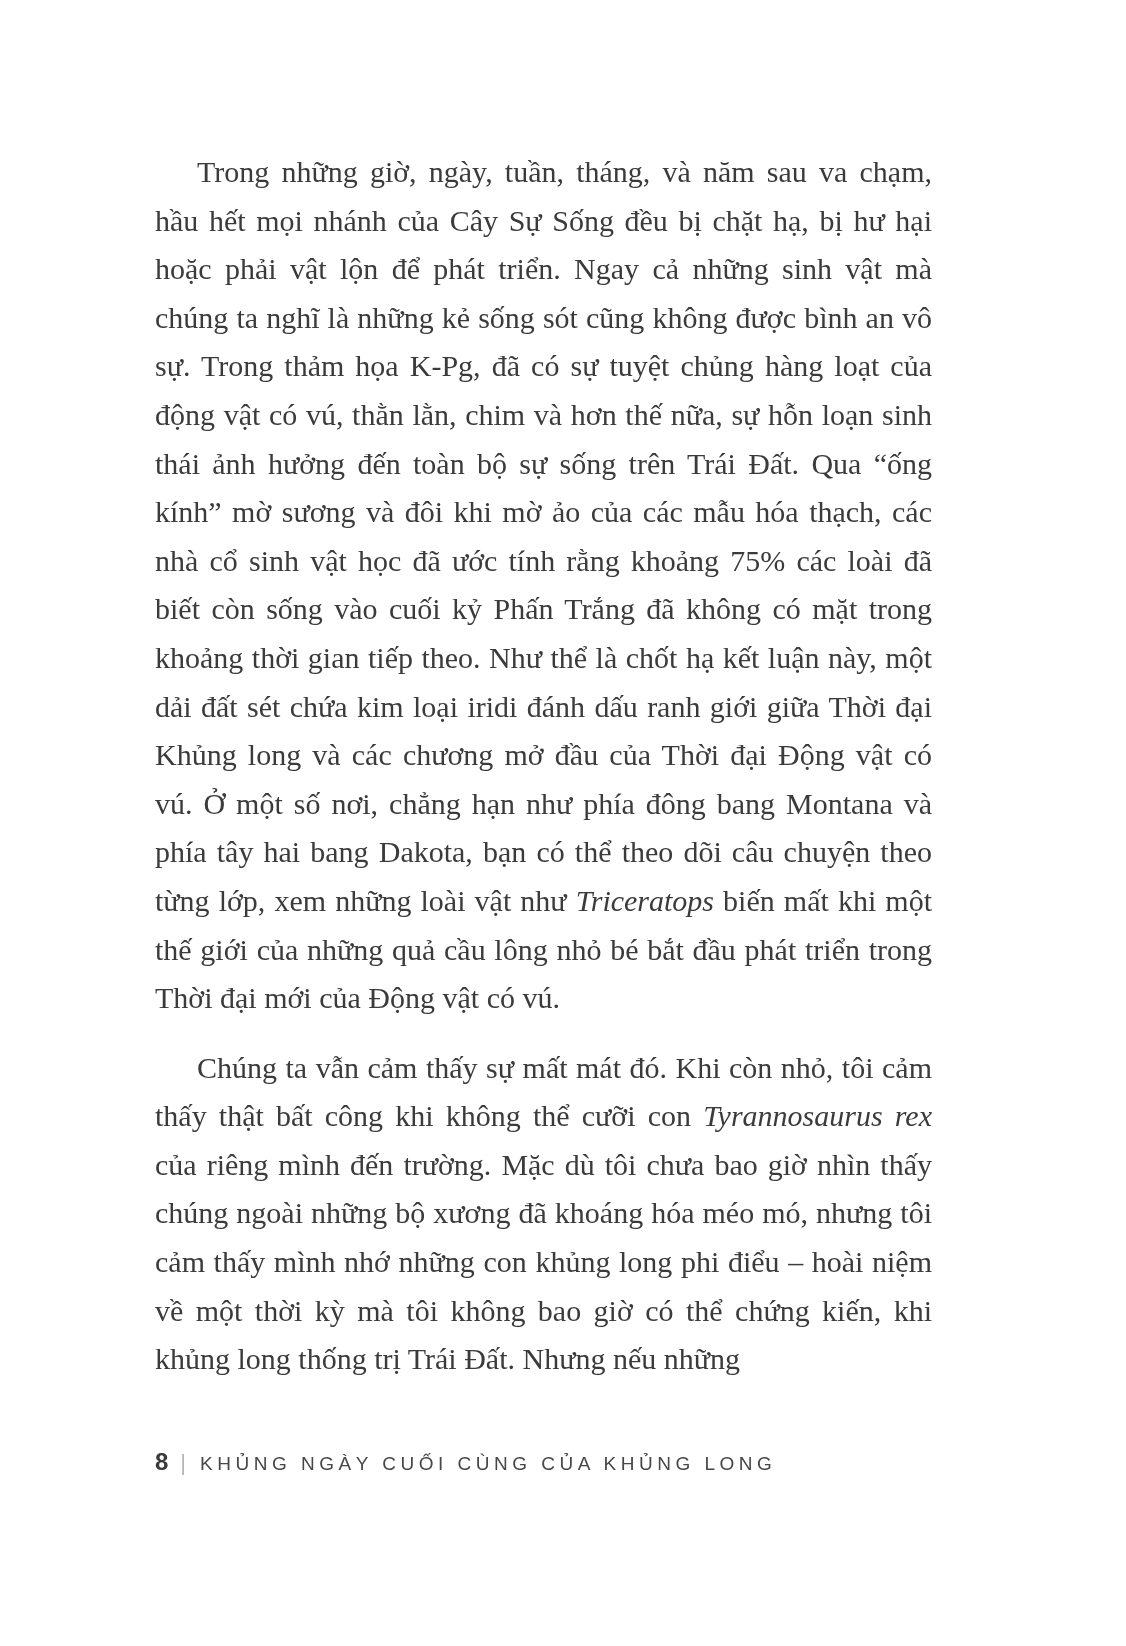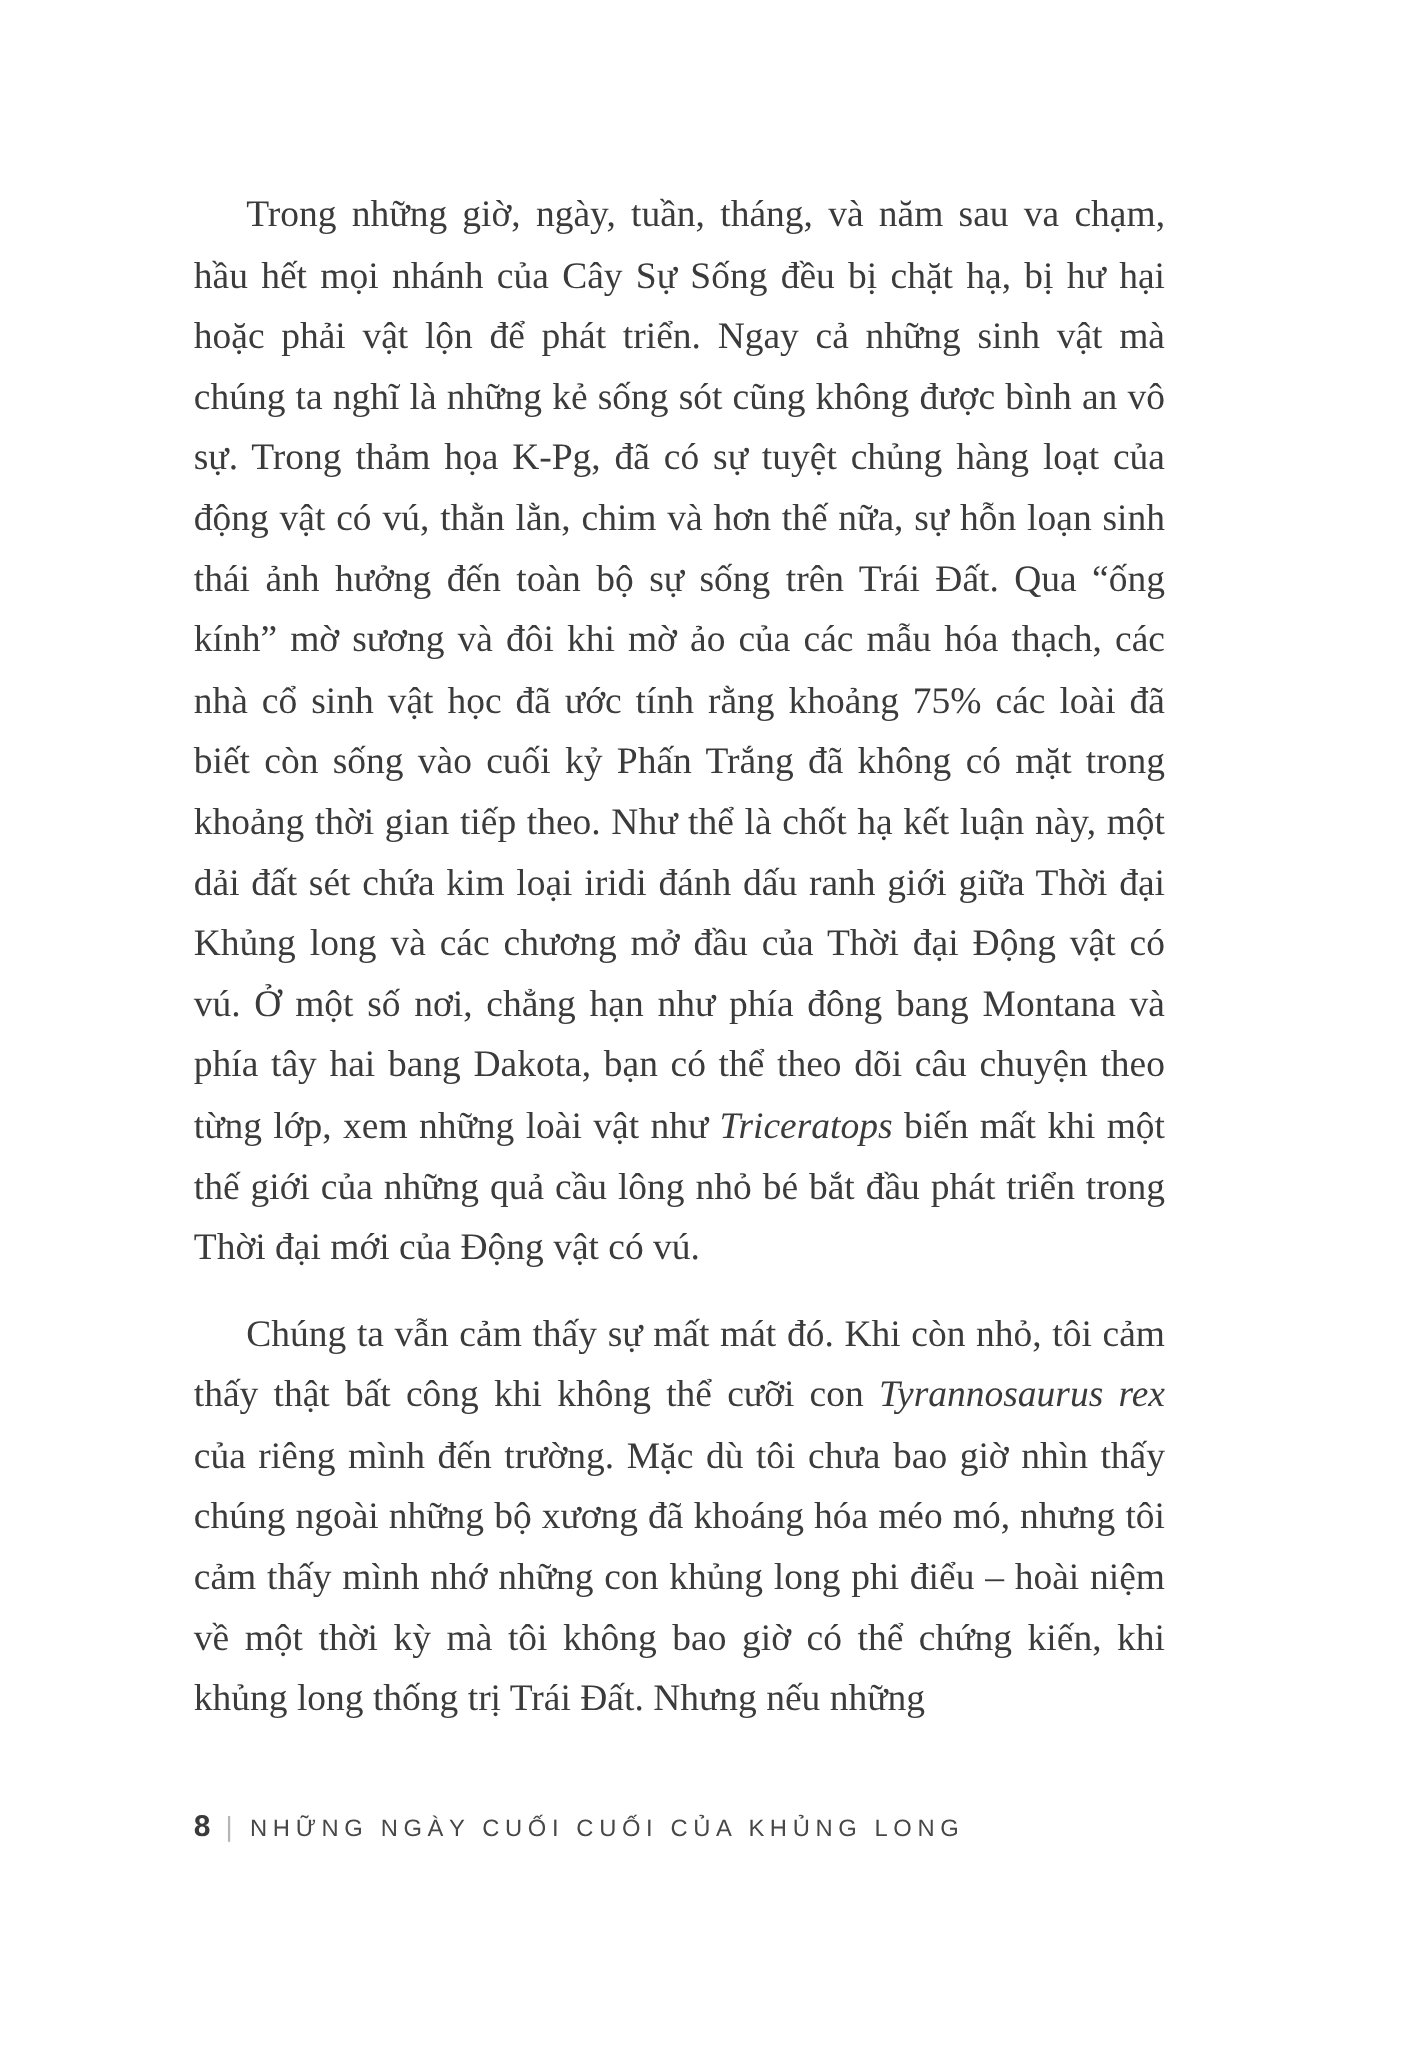--- a/index.html
+++ b/index.html
@@ -66,15 +66,15 @@
 <body>
 
 <div class="page">
   <div class="text-block">
     <p class="para"><span>Trong những giờ, ngày, tuần, tháng, và năm sau va chạm, hầu hết mọi nhánh của Cây Sự Sống đều bị chặt hạ, bị hư hại hoặc phải vật lộn để phát triển. Ngay cả những sinh vật mà chúng ta nghĩ là những kẻ sống sót cũng không được bình an vô sự. Trong thảm họa K-Pg, đã có sự tuyệt chủng hàng loạt của động vật có vú, thằn lằn, chim và hơn thế nữa, sự hỗn loạn sinh thái ảnh hưởng đến toàn bộ sự sống trên Trái Đất. Qua “ống kính” mờ sương và đôi khi mờ ảo của các mẫu hóa thạch, các nhà cổ sinh vật học đã ước tính rằng khoảng 75% các loài đã biết còn sống vào cuối kỷ Phấn Trắng đã không có mặt trong khoảng thời gian tiếp theo. Như thể là chốt hạ kết luận này, một dải đất sét chứa kim loại iridi đánh dấu ranh giới giữa Thời đại Khủng long và các chương mở đầu của Thời đại Động vật có vú. Ở một số nơi, chẳng hạn như phía đông bang Montana và phía tây hai bang Dakota, bạn có thể theo dõi câu chuyện theo từng lớp, xem những loài vật như </span><i>Triceratops</i><span> biến mất khi một thế giới của những quả cầu lông nhỏ bé bắt đầu phát triển trong Thời đại mới của Động vật có vú.</span></p>
     <p class="para"><span>Chúng ta vẫn cảm thấy sự mất mát đó. Khi còn nhỏ, tôi cảm thấy thật bất công khi không thể cưỡi con </span><i>Tyrannosaurus rex</i><span> của riêng mình đến trường. Mặc dù tôi chưa bao giờ nhìn thấy chúng ngoài những bộ xương đã khoáng hóa méo mó, nhưng tôi cảm thấy mình nhớ những con khủng long phi điểu – hoài niệm về một thời kỳ mà tôi không bao giờ có thể chứng kiến, khi khủng long thống trị Trái Đất. Nhưng nếu những</span></p>
   </div>
   <div class="footer">
     <span class="page-num">8</span>
     <span class="footer-sep">|</span>
-    <span class="book-title">NHỮNG NGÀY CUỐI CUỐI CỦA KHỦNG LONG</span>
+    <span class="book-title">KHỦNG NGÀY CUỐI CÙNG CỦA KHỦNG LONG</span>
   </div>
 </div>
 
 </body></html>

